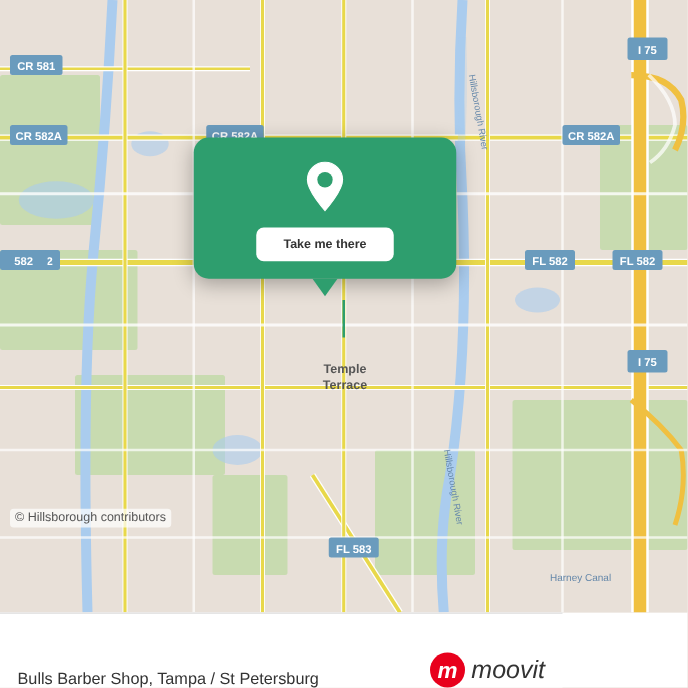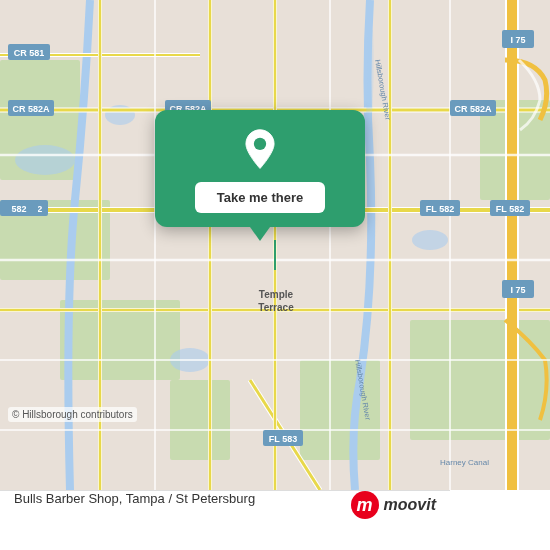--- a/index.html
+++ b/index.html
@@ -58,34 +58,34 @@
       width: 44px;
       height: 44px;
       margin-bottom: 10px;
     }
 
     .take-me-there-btn {
       background: white;
       border: none;
       border-radius: 6px;
       padding: 8px 22px;
-      font-size: 13px;
+      font-size: 10px;
       font-weight: 600;
       color: #333;
       cursor: pointer;
       white-space: nowrap;
     }
 
     
     #bottom-bar {
       width: 450px;
       height: 60px;
       background: white;
       display: flex;
-      align-items: flex-start;
+      align-items: flex-end;
       justify-content: space-between;
       padding: 0 14px;
       border-top: 1px solid #ddd;
       position: absolute;
       bottom: 0;
       left: 0;
     }
 
     .bottom-text {
       font-size: 13px;
@@ -107,22 +107,22 @@
       width: 28px;
       height: 28px;
       border-radius: 50%;
       display: flex;
       align-items: center;
       justify-content: center;
       font-style: italic;
     }
 
     .moovit-text {
-      font-size: 16px;
-      font-weight: bold;
+      font-size: 20px;
+      font-weight: normal;
       color: #333;
       font-style: italic;
     }
 
     
     .osm-attribution {
       position: absolute;
       bottom: 68px;
       left: 8px;
       font-size: 10px;

